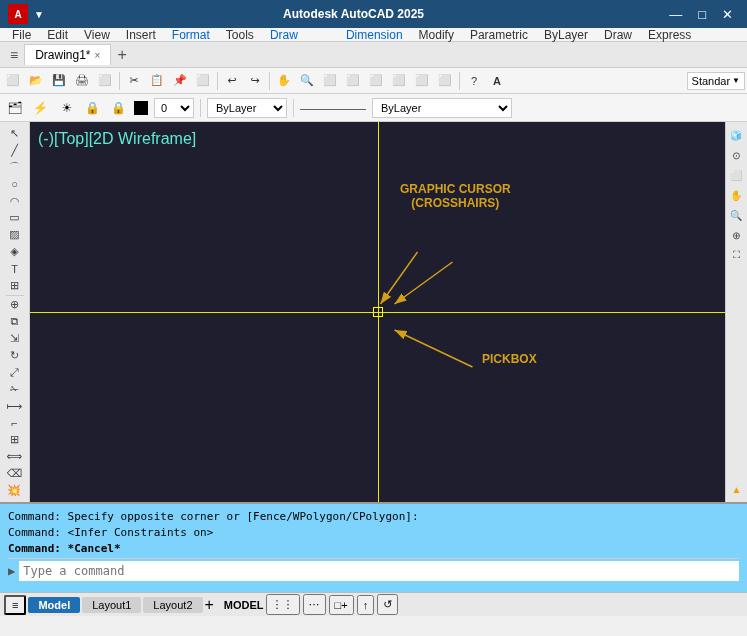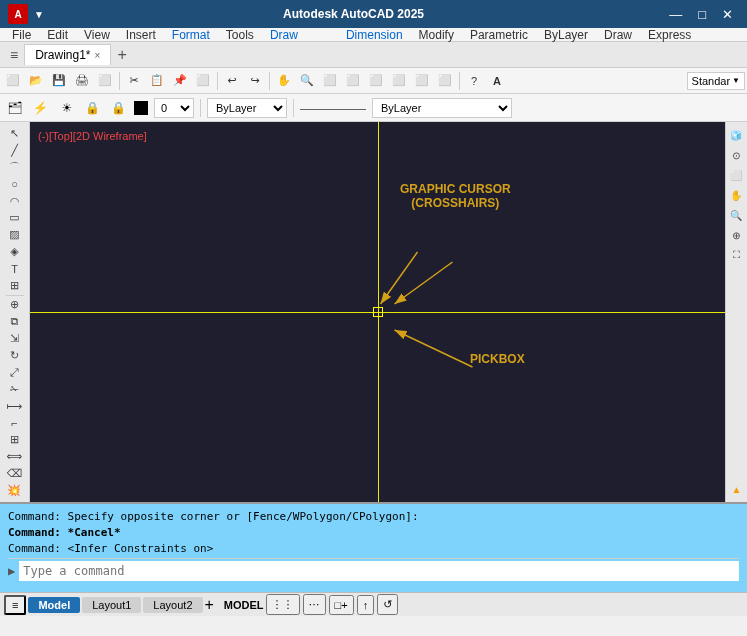--- a/index.html
+++ b/index.html
@@ -72,21 +72,21 @@
       flex: 1; background: #1a1a2e; position: relative; overflow: hidden;
     }
 
     
     #drawing-canvas {
       width: 100%; height: 100%; background: #1e1e2e; position: relative;
     }
 
     
     #view-label {
-      position: absolute; top: 8px; left: 8px; color: #ef4444; font-size: 11px;
+      position: absolute; top: 8px; left: 8px; color: #5eead4; font-size: 16px;
     }
 
     
     #crosshair-h {
       position: absolute; top: 50%; left: 0; right: 0; height: 1px; background: #ffff00; opacity: 0.9;
     }
     #crosshair-v {
       position: absolute; left: 50%; top: 0; bottom: 0; width: 1px; background: #ffff00; opacity: 0.9;
     }
 
@@ -294,21 +294,21 @@
         <line x1="420" y1="140" x2="362" y2="182" stroke="#d4a017" stroke-width="1.5" marker-end="url(#arrowhead)"></line>
 
         <line x1="440" y1="245" x2="362" y2="208" stroke="#d4a017" stroke-width="1.5" marker-end="url(#arrowhead)"></line>
       </svg>
 
       <div id="annotation-crosshair" style="position:absolute; top:60px; left:370px; color:#d4a017; font-size:12px; font-weight:bold; text-align:center; white-space:nowrap;">
         <span>GRAPHIC CURSOR</span><br>
         <span>(CROSSHAIRS)</span>
       </div>
 
-      <div id="annotation-pickbox" style="position:absolute; top:230px; left:440px; color:#d4a017; font-size:12px; font-weight:bold; white-space:nowrap;text-align:right;">
+      <div id="annotation-pickbox" style="position:absolute; top:230px; left:452px; color:#d4a017; font-size:12px; font-weight:bold; white-space:nowrap;text-align:right;">
         <span>PICKBOX</span>
       </div>
     </div>
   </div>
 
   <div id="right-toolbar">
     <button class="rt-btn">🧊</button>
     <button class="rt-btn">⊙</button>
     <button class="rt-btn">⬜</button>
     <button class="rt-btn">✋</button>
@@ -318,24 +318,24 @@
     <div style="flex:1"></div>
     <button class="rt-btn" style="color:#f90;">▲</button>
   </div>
 </div>
 
 <div id="command-area">
   <div class="cmd-line">
     <span style="font-size:11px;">Command:  Specify opposite corner or [Fence/WPolygon/CPolygon]:</span>
   </div>
   <div class="cmd-line">
+    <span style="font-size:11px;">Command:  &lt;Infer Constraints on&gt;</span>
+  </div>
+  <div class="cmd-line">
     <span style="font-size:11px;font-weight:bold;">Command: *Cancel*</span>
-  </div>
-  <div class="cmd-line">
-    <span style="font-size:11px;">Command:  &lt;Infer Constraints on&gt;</span>
   </div>
   <div class="cmd-input-row">
     <span class="cmd-prompt-icon">▶</span>
     <input id="cmd-input" type="text" placeholder="Type a command" style="">
   </div>
 </div>
 
 <div id="status-bar">
   <button class="status-btn">≡</button>
   <span class="model-tab">Model</span>

